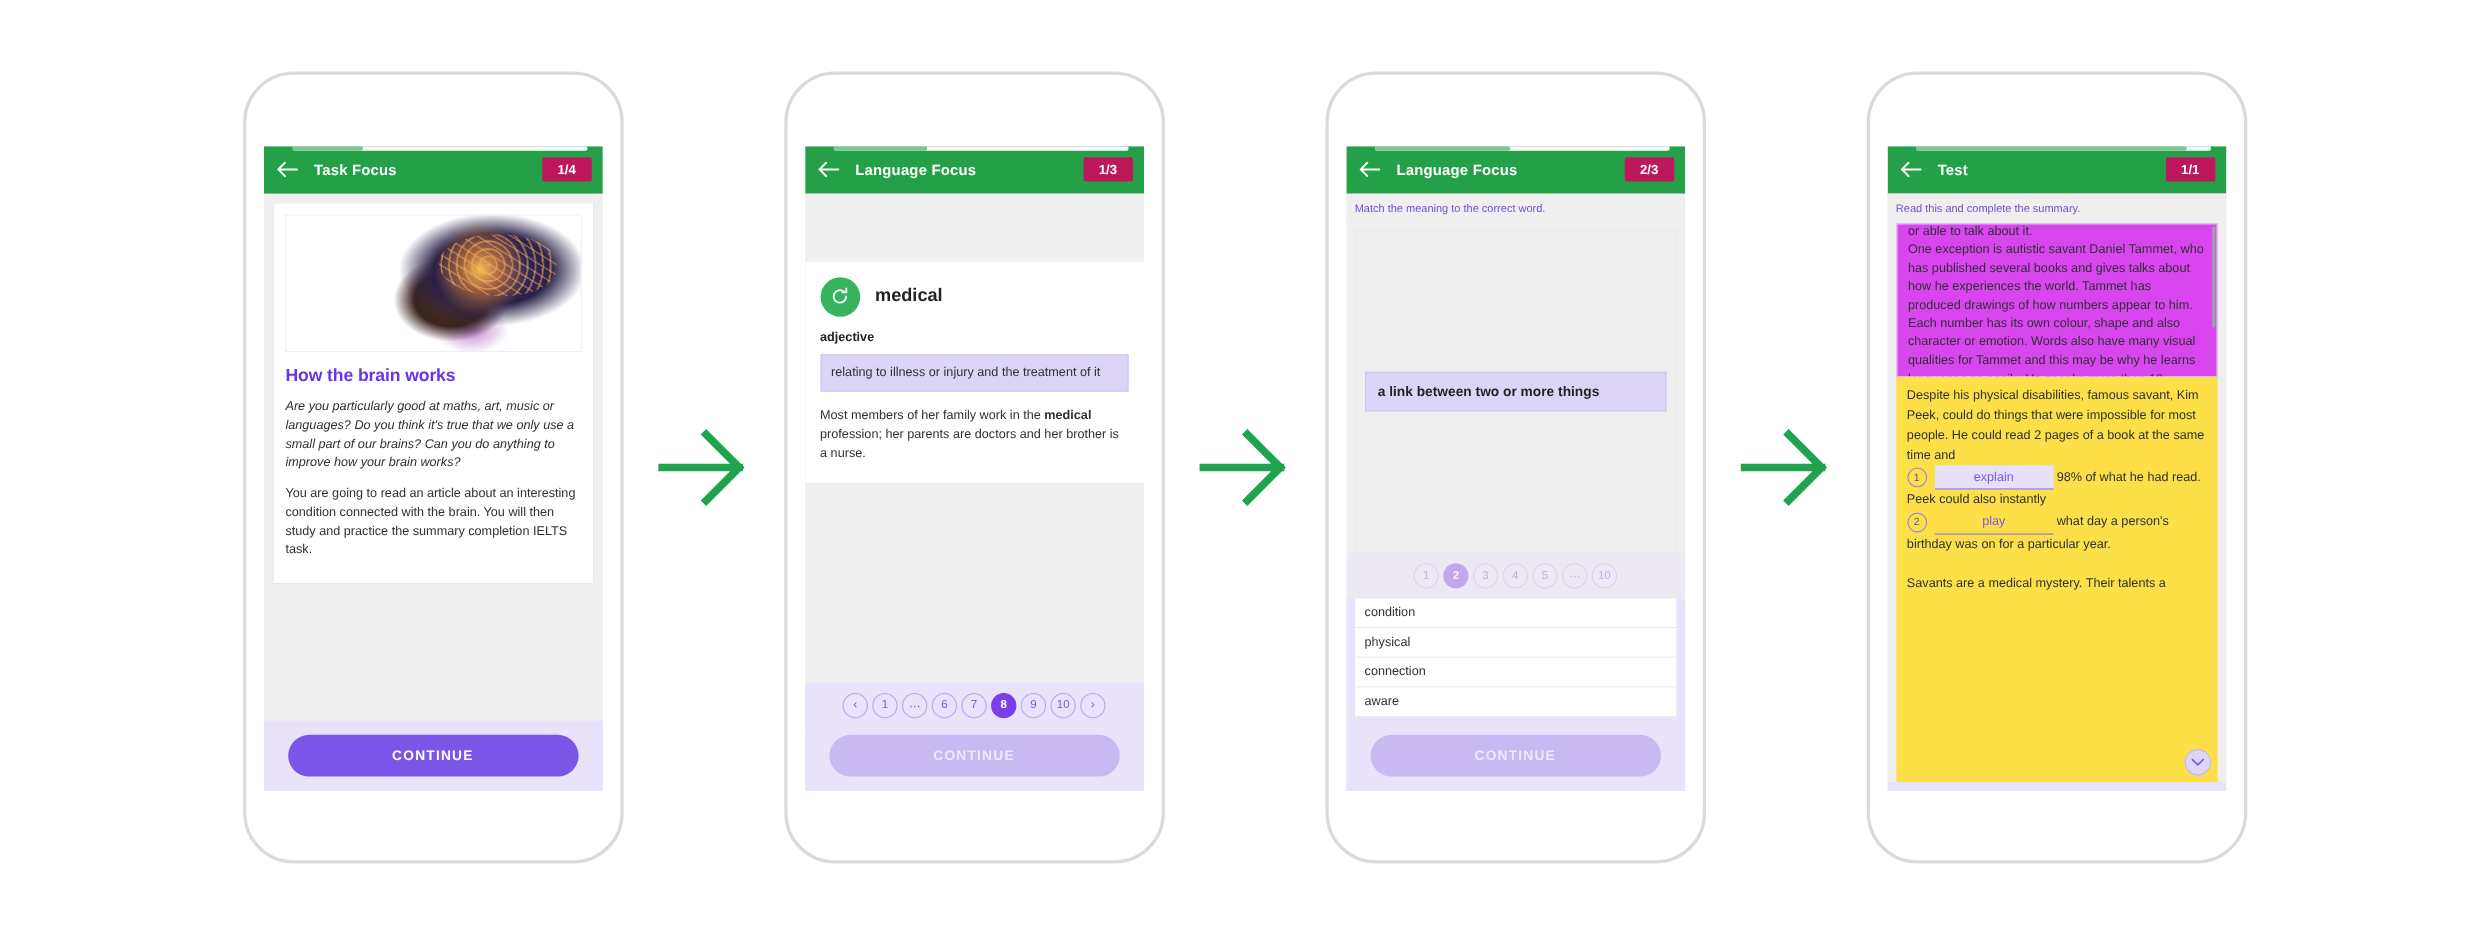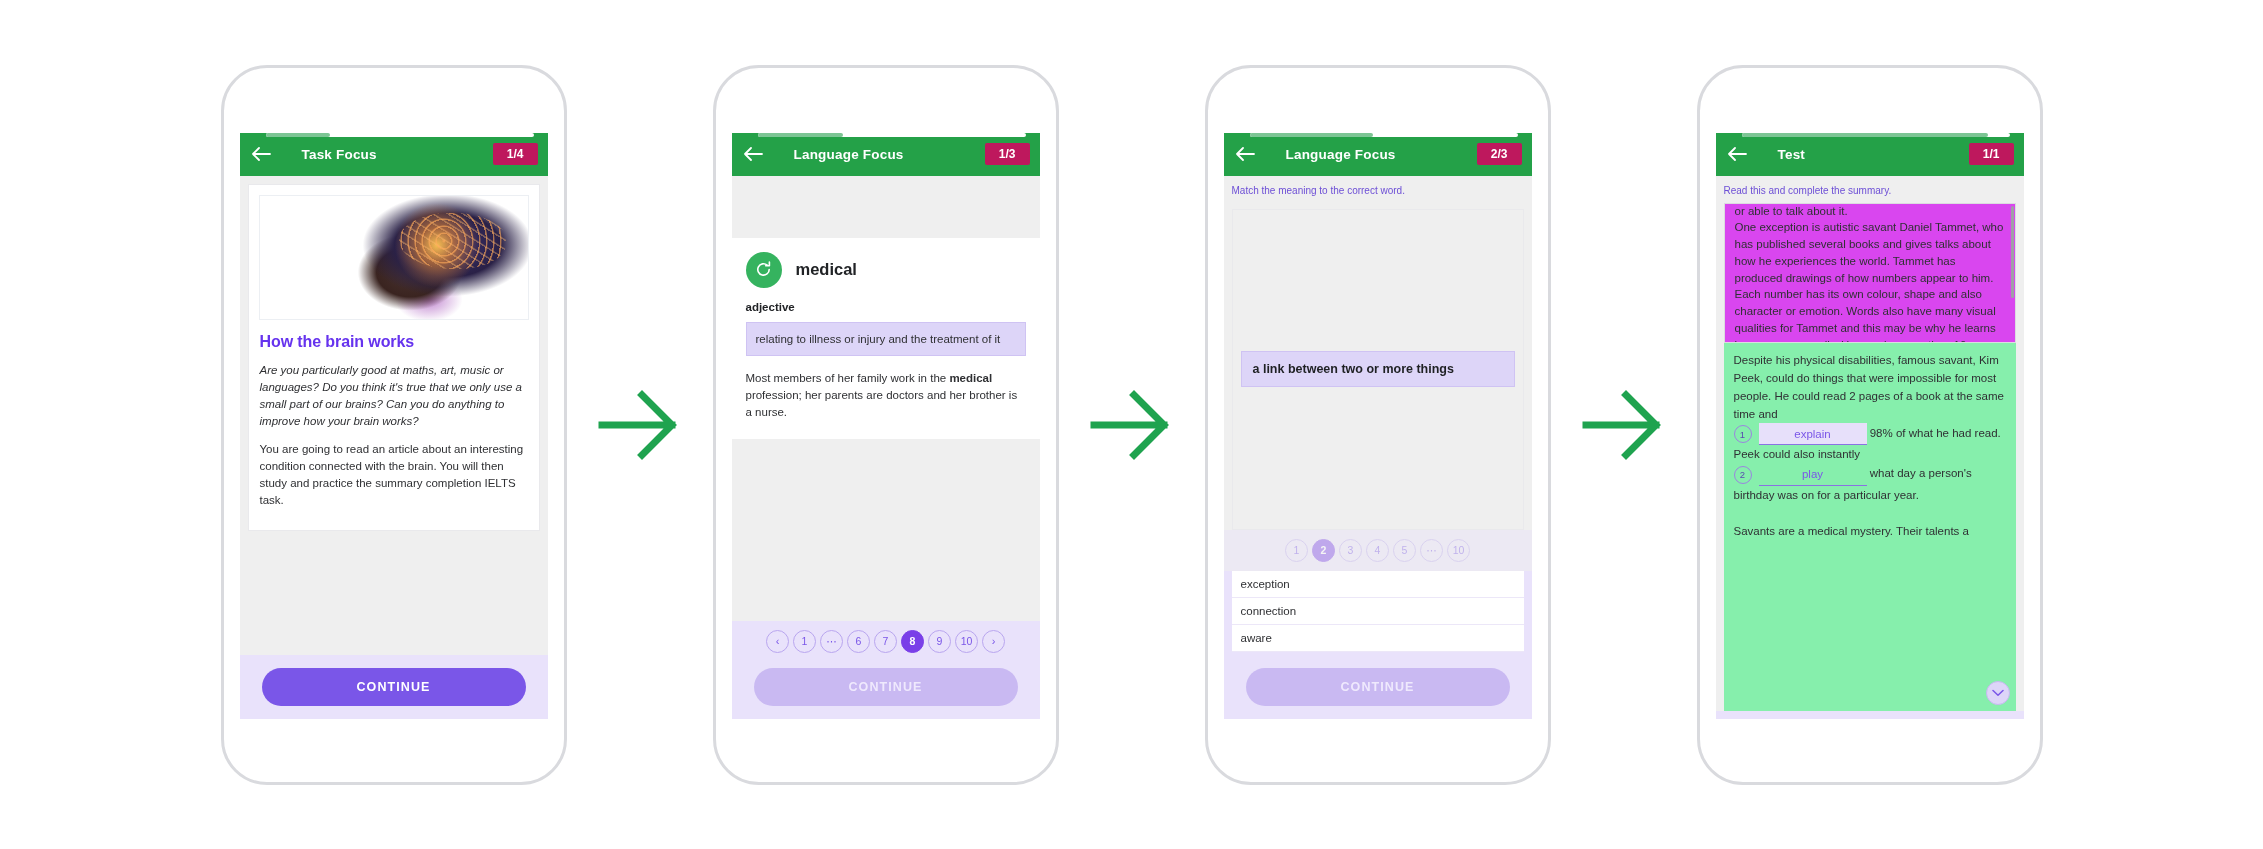--- a/index.html
+++ b/index.html
@@ -44,21 +44,20 @@
 
   
   .topbar {
     position: relative;
     background: #24a148;
     height: 43px;
     flex: 0 0 auto;
     display: flex;
     align-items: center;
     padding: 0 10px 0 8px;
-    gap: 16px;
   }
   .progress-track {
     position: absolute;
     top: 0; left: 26px; right: 14px;
     height: 4px;
     background: #ffffff;
     border-radius: 2px;
   }
   .progress-fill {
     position: absolute;
@@ -305,21 +304,21 @@
   .scroll-thumb {
     position: absolute;
     right: 1px; top: 2px;
     width: 3px; height: 92px;
     background: #9f9fa6;
     border-radius: 2px;
   }
   .summary-area {
     position: relative;
     flex: 1;
-    background: #86efac;
+    background: #fde047;
     margin: 0 8px;
     padding: 8px 0 0 10px;
     font-size: 11.5px;
     line-height: 1.58;
     color: #2f3033;
     overflow: hidden;
   }
   .blank-row {
     display: inline-flex;
     align-items: center;
@@ -501,21 +500,22 @@
         <div class="pg">1</div>
         <div class="pg active">2</div>
         <div class="pg">3</div>
         <div class="pg">4</div>
         <div class="pg">5</div>
         <div class="pg">⋯</div>
         <div class="pg">10</div>
       </div>
 
       <div class="options">
-        <div class="option">exception</div>
+        <div class="option">condition</div>
+        <div class="option">physical</div>
         <div class="option">connection</div>
         <div class="option">aware</div>
       </div>
 
       <div class="footer" style="padding-top:8px">
         <button class="btn-continue disabled">CONTINUE</button>
       </div>
 
     </div>
   </div>

